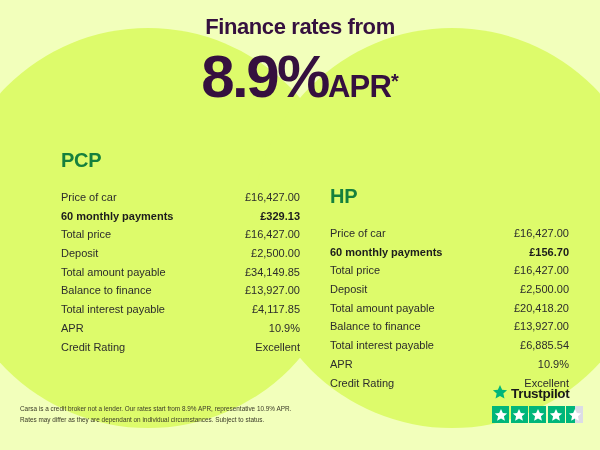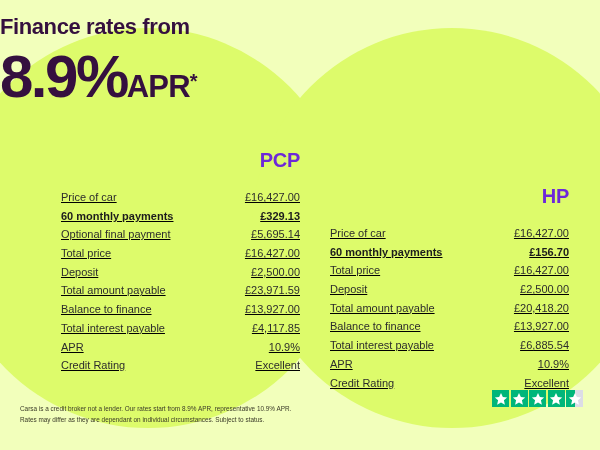--- a/index.html
+++ b/index.html
@@ -42,21 +42,21 @@
     position: absolute;
     inset: 0;
   }
 
   
   #header {
     position: absolute;
     top: 16px;
     left: 0;
     width: 600px;
-    text-align: left;
+    text-align: center;
   }
   #title {
     font-size: 22px;
     font-weight: 700;
     color: #35103f;
     letter-spacing: -0.4px;
     line-height: 1;
   }
   #rate-line {
     margin-top: 9px;
@@ -85,29 +85,29 @@
 
   
   .panel {
     position: absolute;
     top: 150px;
   }
   #panel-pcp { left: 61px; width: 239px; }
   #panel-hp  { left: 330px; width: 239px; margin-top: 36px; }
 
   .panel-title {
-    text-align: right;
+    text-align: left;
     font-size: 20px;
     font-weight: 700;
-    color: #6d28d9;
+    color: #15803d;
     letter-spacing: -0.3px;
     line-height: 1;
     margin-bottom: 18px;
   }
-  .rows { width: 100%; text-decoration: underline; }
+  .rows { width: 100%; }
   .row {
     display: flex;
     justify-content: space-between;
     align-items: baseline;
     font-size: 11px;
     color: #2c2c2c;
     height: 18.7px;
     line-height: 18.7px;
     white-space: nowrap;
   }
@@ -199,34 +199,30 @@
       <div class="rows" id="rows-pcp">
           <div class="row">
             <span class="label">Price of car</span>
             <span class="value">£16,427.00</span>
           </div>
           <div class="row bold">
             <span class="label">60 monthly payments</span>
             <span class="value">£329.13</span>
           </div>
           <div class="row">
-            <span class="label">Optional final payment</span>
-            <span class="value">£5,695.14</span>
-          </div>
-          <div class="row">
             <span class="label">Total price</span>
             <span class="value">£16,427.00</span>
           </div>
           <div class="row">
             <span class="label">Deposit</span>
             <span class="value">£2,500.00</span>
           </div>
           <div class="row">
             <span class="label">Total amount payable</span>
-            <span class="value">£23,971.59</span>
+            <span class="value">£34,149.85</span>
           </div>
           <div class="row">
             <span class="label">Balance to finance</span>
             <span class="value">£13,927.00</span>
           </div>
           <div class="row">
             <span class="label">Total interest payable</span>
             <span class="value">£4,117.85</span>
           </div>
           <div class="row">
@@ -281,20 +277,28 @@
           </div>
         </div>
     </div>
 
     <div id="disclaimer">
       <p>Carsa is a credit broker not a lender. Our rates start from 8.9% APR, representative 10.9% APR.</p>
       <p>Rates may differ as they are dependant on individual circumstances. Subject to status.</p>
     </div>
 
     <div id="trustpilot">
+      <div id="tp-brand">
+        <span>
+          <svg width="16" height="16" viewBox="0 0 24 24" aria-hidden="true">
+            <polygon points="12,1.6 15.2,8.6 22.6,9.3 17,14.3 18.7,21.8 12,17.9 5.3,21.8 7,14.3 1.4,9.3 8.8,8.6" fill="#00b67a"></polygon>
+          </svg>
+        </span>
+        <span id="tp-wordmark">Trustpilot</span>
+      </div>
       <div id="tp-stars">
           <div class="tp-star-tile">
             <svg width="14" height="14" viewBox="0 0 24 24" aria-hidden="true">
               <polygon points="12,1.6 15.2,8.6 22.6,9.3 17,14.3 18.7,21.8 12,17.9 5.3,21.8 7,14.3 1.4,9.3 8.8,8.6" fill="#ffffff"></polygon>
             </svg>
           </div>
           <div class="tp-star-tile">
             <svg width="14" height="14" viewBox="0 0 24 24" aria-hidden="true">
               <polygon points="12,1.6 15.2,8.6 22.6,9.3 17,14.3 18.7,21.8 12,17.9 5.3,21.8 7,14.3 1.4,9.3 8.8,8.6" fill="#ffffff"></polygon>
             </svg>

